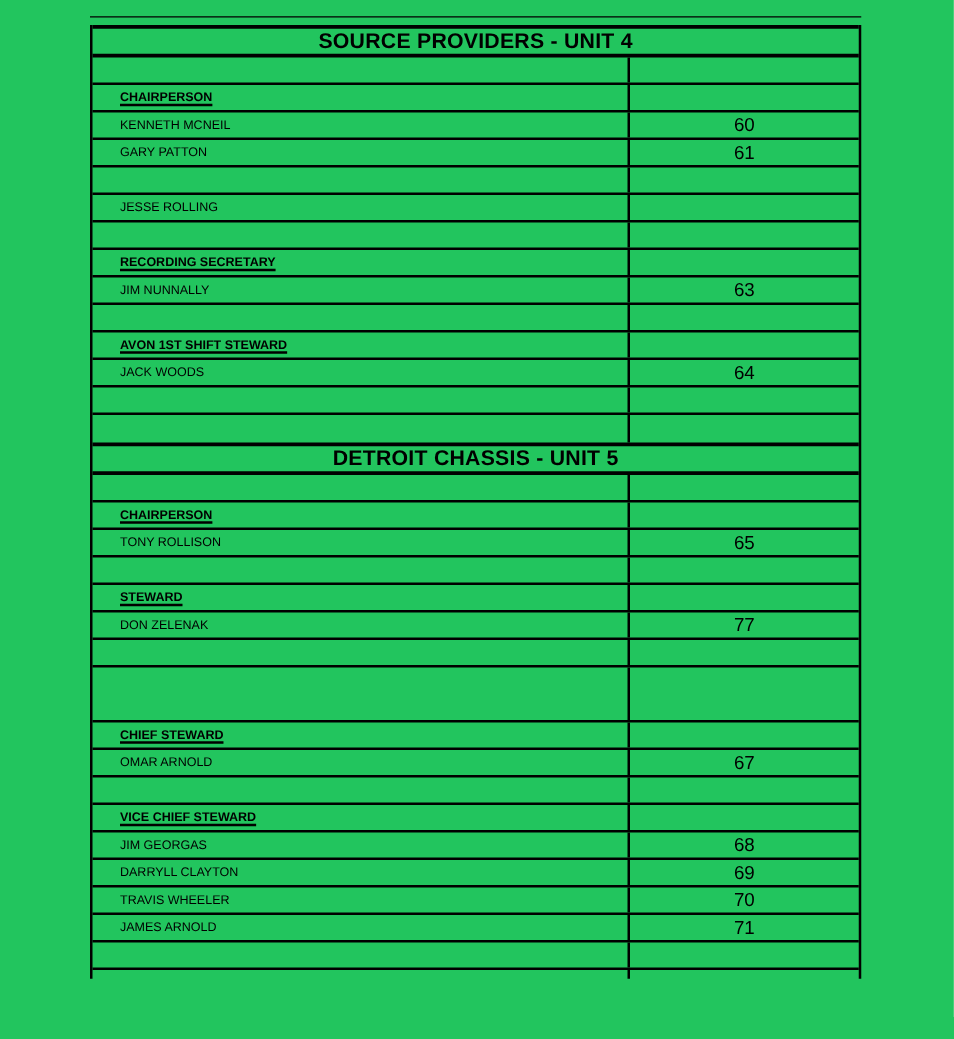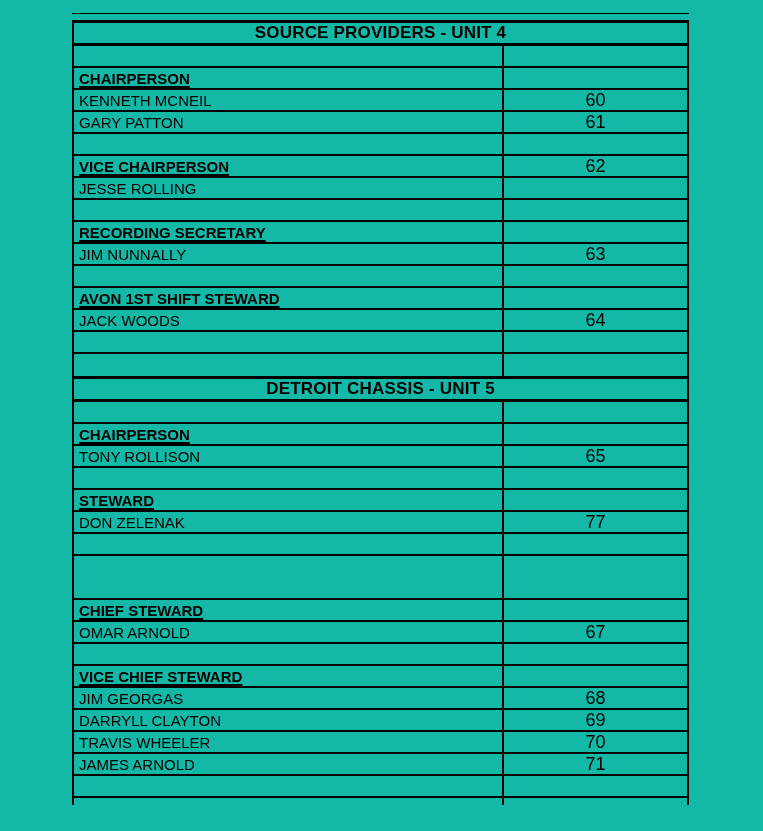--- a/index.html
+++ b/index.html
@@ -1,20 +1,20 @@
 <!DOCTYPE html>
 <html><head>
 <meta charset="utf-8">
 <style>
   html, body { margin: 0; padding: 0; }
   .page {
     position: relative;
     width: 763px;
     height: 831px;
-    background: #14b8a6;
+    background: #22c55e;
     overflow: hidden;
     font-family: "Liberation Sans", sans-serif;
     color: #000000;
   }
   .top-gridline {
     position: absolute;
     left: 72px;
     top: 13px;
     width: 617px;
     height: 1px;
@@ -49,31 +49,31 @@
   .row.partial {
     height: 7px;
     border-bottom: none;
   }
   .cell-name {
     width: 430px;
     box-sizing: border-box;
     border-right: 2px solid #000000;
     display: flex;
     align-items: center;
-    padding-left: 5px;
-    font-size: 15px;
+    padding-left: 22px;
+    font-size: 10px;
     white-space: nowrap;
     overflow: hidden;
   }
   .cell-num {
     flex: 1;
     display: flex;
     align-items: center;
     justify-content: center;
-    font-size: 18px;
+    font-size: 15px;
   }
   .row.header .cell-name {
     font-weight: bold;
     text-decoration: underline;
     text-decoration-thickness: 2px;
     text-underline-offset: 2px;
   }
 </style>
 </head>
 <body>
@@ -97,24 +97,20 @@
         <div class="cell-num">60</div>
       </div>
       <div class="row person">
         <div class="cell-name">GARY PATTON</div>
         <div class="cell-num">61</div>
       </div>
       <div class="row blank">
         <div class="cell-name"></div>
         <div class="cell-num"></div>
       </div>
-      <div class="row header">
-        <div class="cell-name">VICE CHAIRPERSON</div>
-        <div class="cell-num">62</div>
-      </div>
       <div class="row person">
         <div class="cell-name">JESSE ROLLING</div>
         <div class="cell-num"></div>
       </div>
       <div class="row blank">
         <div class="cell-name"></div>
         <div class="cell-num"></div>
       </div>
       <div class="row header">
         <div class="cell-name">RECORDING SECRETARY</div>

